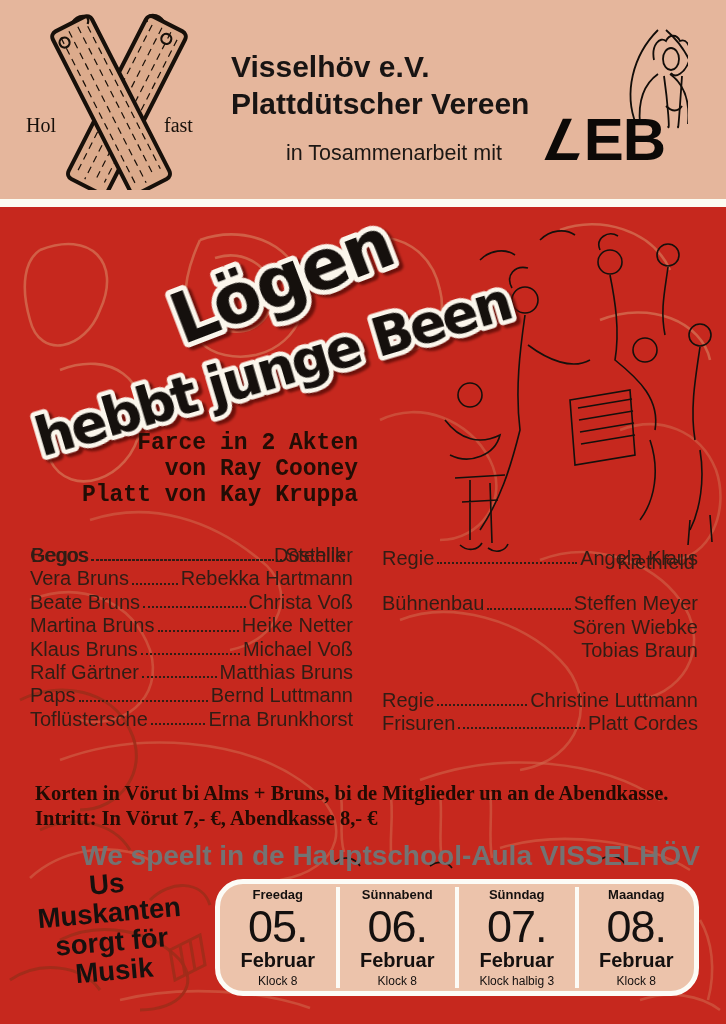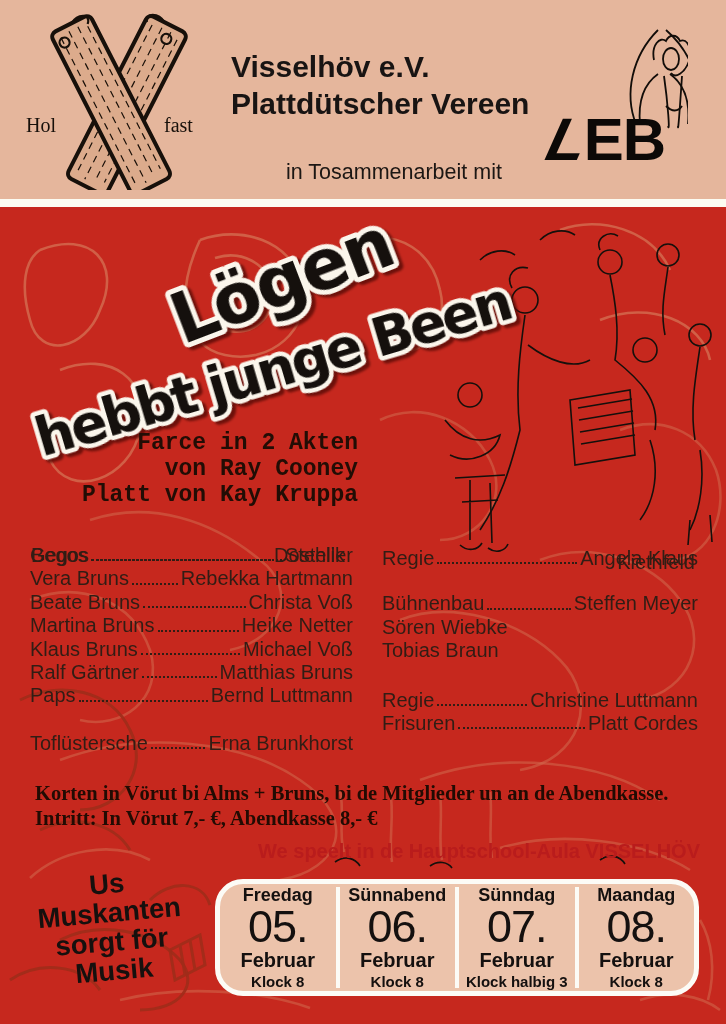--- a/index.html
+++ b/index.html
@@ -5,21 +5,21 @@
   html,body{margin:0;padding:0;background:#777;}
   .poster{position:relative;width:726px;height:1024px;overflow:hidden;background:#fcfcf2;font-family:"Liberation Sans",sans-serif;}
   
   .header{position:absolute;top:0;left:0;right:0;height:199px;background:#e5b69c;}
   .holfast{position:absolute;left:14px;top:12px;}
   .plank{fill:#dcab8c;stroke:#17100a;stroke-width:4px;}
   .plank-hatch{stroke:#1a1008;stroke-width:1.2px;stroke-dasharray:7 5;fill:none;}
   .plank-detail{stroke:#17100a;stroke-width:2.2px;fill:none;}
   .plank-word{font:20px "Liberation Serif",serif;fill:#17100a;}
   .org{position:absolute;left:231px;top:48px;font-weight:bold;font-size:30px;line-height:37px;color:#181413;}
-  .coop{position:absolute;left:286px;top:141px;font-size:21.5px;color:#1c1714;margin-top:19px;}
+  .coop{position:absolute;left:286px;top:141px;font-size:21.5px;color:#1c1714;}
   .leb{position:absolute;right:12px;top:22px;width:166px;height:158px;}
   .leb-fig{position:absolute;left:30px;top:0;}
   .leb-fig path,.leb-fig ellipse{stroke:#120d09;stroke-width:1.8px;fill:none;}
   .leb-text{position:absolute;left:2px;top:88px;font-weight:bold;font-size:60px;line-height:60px;color:#0c0907;letter-spacing:-1px;white-space:nowrap;}
   .leb-l{display:inline-block;transform:skewX(-24deg) scaleX(1.05);margin-right:-2px;}
   
   .red{position:absolute;top:207px;left:0;right:0;bottom:0;background:#c6281e;}
   .bgart,.titleart{position:absolute;top:0;left:0;pointer-events:none;}
   .bgart{z-index:1;}
   .titleart{z-index:2;}
@@ -33,39 +33,39 @@
   .t1{font-size:70px;letter-spacing:-2px;stroke-width:10px;}
   .t2{font-size:54px;letter-spacing:-3px;stroke-width:9px;}
   .layer{position:absolute;z-index:3;}
   .subtitle{left:0;top:430px;width:358px;text-align:right;font-family:Liberation Mono, monospace;font-weight:bold;font-size:23px;line-height:26px;color:#220d05;}
   
   .cast{font-size:20px;color:#311d15;}
   .cast-left{left:30px;top:544px;width:323px;}
   .cast-right{left:382px;top:547px;width:316px;}
   .crow{display:flex;height:23.4px;line-height:23.4px;white-space:nowrap;}
   .leader{flex:1 1 auto;min-width:10px;border-bottom:2.5px dotted currentColor;margin:0 3px 6px;align-self:flex-end;}
-  .names{justify-content:flex-start;}
+  .names{justify-content:flex-end;}
   .glitchwrap{position:relative;height:23.4px;}
   .glitchwrap .crow{position:absolute;left:0;right:0;top:0;}
   .glitchwrap .layer-b{left:1px;right:8px;}
   .overlay-name{position:absolute;right:3px;top:4px;line-height:23.4px;}
-  .prompter{margin-top:24px;}
+  .prompter{}
   .s22{height:22px;} .s26{height:26px;}
   .tickets{left:35px;top:781px;width:665px;font-family:"Liberation Serif",serif;font-weight:bold;font-size:20.5px;line-height:25px;color:#220b03;}
-  .venue{left:0;right:26px;top:840px;text-align:right;font-weight:bold;font-size:20px;color:#b91c1c;}
+  .venue{left:0;right:26px;top:840px;text-align:right;font-weight:bold;font-size:28px;color:#737373;}
   .music{left:18px;top:869px;width:185px;text-align:center;font-weight:bold;font-size:27.5px;line-height:29px;color:#16100e;transform:rotate(-5deg);}
   
   .schedule{position:absolute;z-index:4;left:215px;top:879px;width:484px;height:117px;box-sizing:border-box;
             background:#ecc3ab;border:5px solid #fcfbf6;border-radius:28px;display:flex;align-items:stretch;}
   .col{flex:1 1 0;display:flex;flex-direction:column;align-items:center;justify-content:center;color:#14100f;padding-top:1px;}
   .sep{width:4px;background:#fcfbf6;margin:3px 0;}
-  .day{font-weight:bold;font-size:18px;line-height:20px;}
+  .day{font-weight:bold;font-size:13px;line-height:20px;}
   .date{font-weight:normal;font-size:45px;line-height:44px;letter-spacing:-1px;}
   .month{font-weight:bold;font-size:20px;line-height:23px;}
-  .time{font-weight:bold;font-size:15px;line-height:19px;white-space:nowrap;text-align:center;}
+  .time{font-weight:normal;font-size:12px;line-height:19px;white-space:nowrap;text-align:center;}
 </style>
 </head>
 <body>
 
 <div class="poster">
 
   <div class="header">
 
     <svg class="holfast" width="205" height="178" viewBox="0 0 205 178">
       <g>

